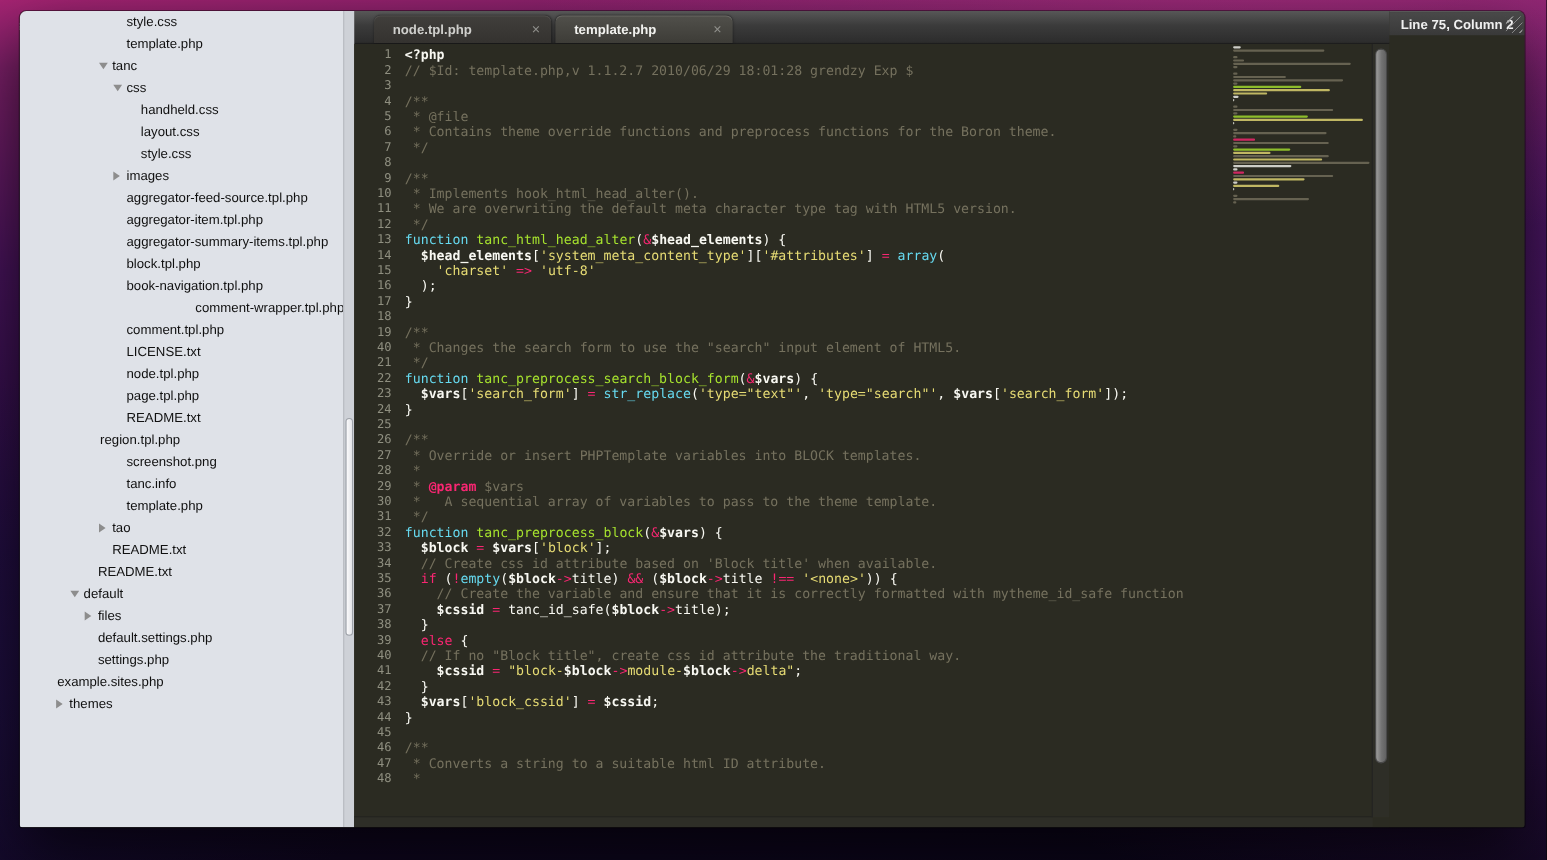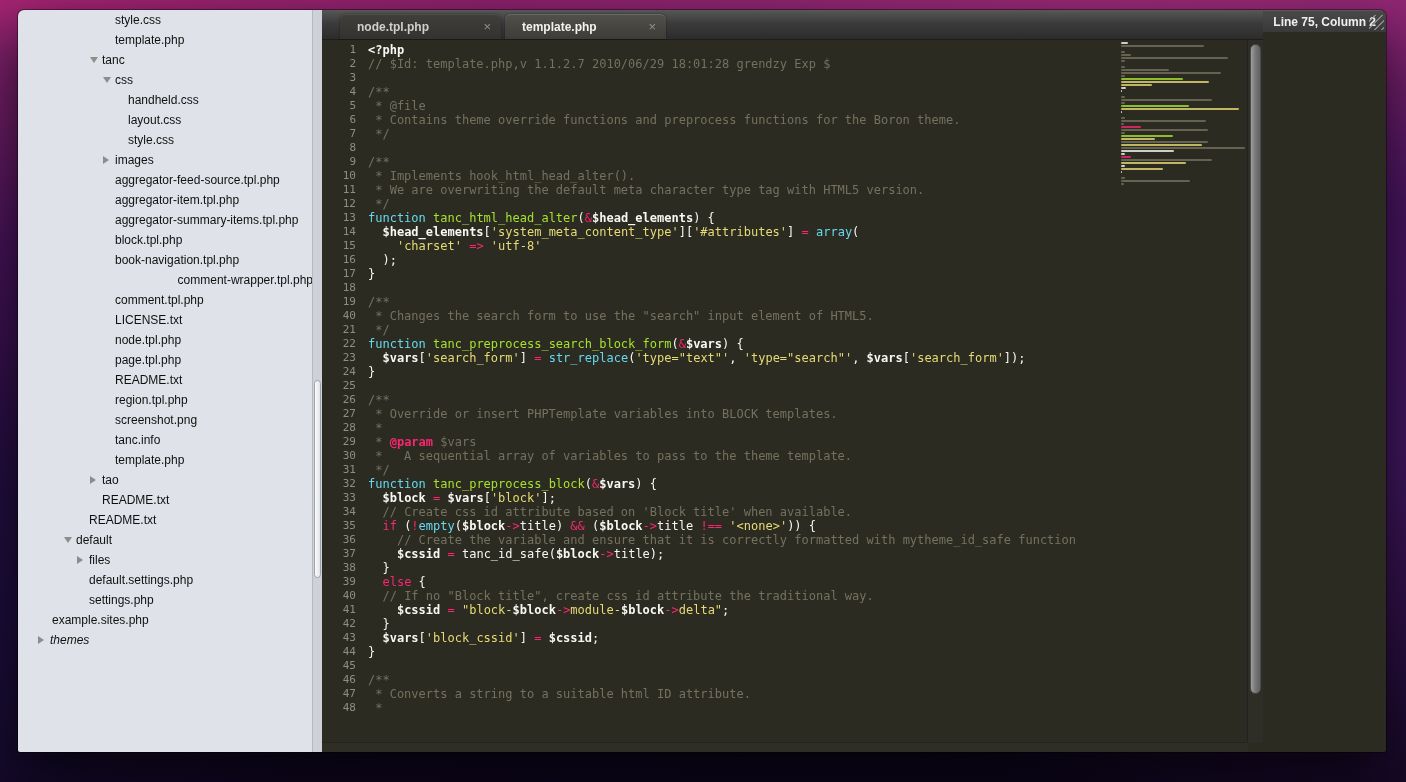--- a/index.html
+++ b/index.html
@@ -258,21 +258,21 @@
               <span>node.tpl.php</span>
             </div>
             <div class="srow" style="padding-left: 85px;">
               <span class="tri-slot"></span>
               <span>page.tpl.php</span>
             </div>
             <div class="srow" style="padding-left: 85px;">
               <span class="tri-slot"></span>
               <span>README.txt</span>
             </div>
-            <div class="srow" style="padding-left: 85px;">
+            <div class="srow" style="padding-left: 61px;">
               <span class="tri-slot"></span>
               <span>region.tpl.php</span>
             </div>
             <div class="srow" style="padding-left: 85px;">
               <span class="tri-slot"></span>
               <span>screenshot.png</span>
             </div>
             <div class="srow" style="padding-left: 85px;">
               <span class="tri-slot"></span>
               <span>tanc.info</span>
@@ -312,21 +312,21 @@
               <span>default.settings.php</span>
             </div>
             <div class="srow" style="padding-left: 59px;">
               <span class="tri-slot"></span>
               <span>settings.php</span>
             </div>
             <div class="srow" style="padding-left: 22px;">
               <span class="tri-slot"></span>
               <span>example.sites.php</span>
             </div>
-            <div class="srow" style="padding-left: 20px; font-style: italic;">
+            <div class="srow" style="padding-left: 33px;">
               <span class="tri-slot">
                 <span class="tri-closed"></span>
               </span>
               <span>themes</span>
             </div>
           </div>
         <div class="sidebar-scrollbar">
           <div class="sidebar-thumb"></div>
         </div>
       </div>

